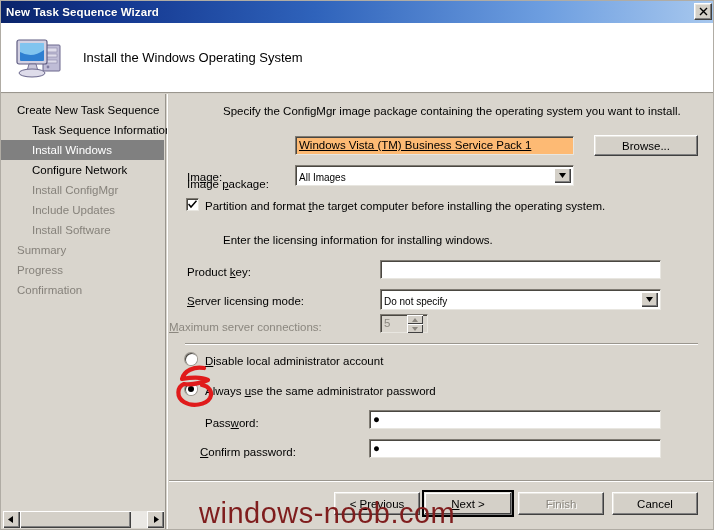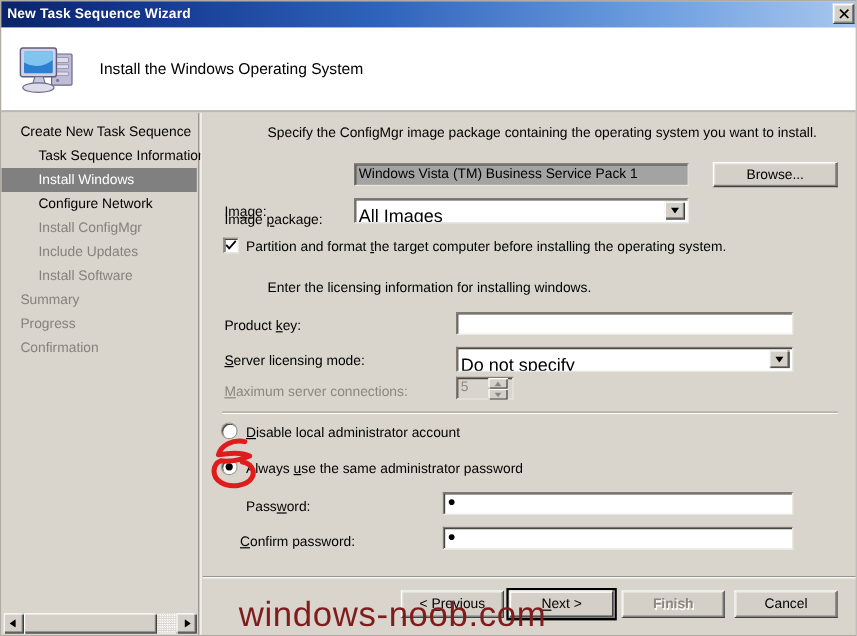--- a/index.html
+++ b/index.html
@@ -202,40 +202,41 @@
     border-color: #7f7b73 #e8e6e0 #e8e6e0 #7f7b73;
     box-shadow: inset 1px 1px 0 #4a4741;
     box-sizing: border-box;
     font-size: 11.5px;
     color: #000;
     padding: 2px 0 0 3px;
     overflow: hidden;
     white-space: nowrap;
   }
   .textbox.readonly {
-    background: #a3a3a3;
+    background: #fdba74;
+    text-decoration: underline;
   }
   .textbox.disabled {
     background: #d9d5cd;
     color: #8b877f;
   }
 
   .combo {
     position: absolute;
     background: #ffffff;
     border: 1px solid;
     border-color: #7f7b73 #e8e6e0 #e8e6e0 #7f7b73;
     box-shadow: inset 1px 1px 0 #4a4741;
     box-sizing: border-box;
     display: flex;
     align-items: stretch;
   }
   .combo .combo-text {
     flex: 1;
-    font-size: 15px;
+    font-size: 10px;
     color: #000;
     padding: 6px 0 0 3px;
     white-space: nowrap;
     overflow: hidden;
   }
   .combo .combo-btn {
     width: 17px;
     margin: 2px 2px 2px 0;
     background: #d4d0c8;
     box-shadow: inset 1px 1px 0 #ffffff, inset -1px -1px 0 #404040, inset -2px -2px 0 #808080;
@@ -284,21 +285,21 @@
   .btn.default .inner {
     width: 100%;
     height: 100%;
     background: #d4d0c8;
     box-shadow: inset -1px -1px 0 #808080, inset 1px 1px 0 #e8e6e0, inset -2px -2px 0 #404040, inset 2px 2px 0 #ffffff;
     display: flex;
     align-items: center;
     justify-content: center;
     box-sizing: border-box;
   }
-  .btn.disabled { color: #8b877f; text-shadow: 1px 1px 0 #ffffff; font-weight: bold; }
+  .btn.disabled { color: #8b877f; text-shadow: 1px 1px 0 #ffffff; }
 
   .u { text-decoration: underline; }
 
   .checkbox-box {
     position: absolute;
     width: 13px;
     height: 13px;
     background: #ffffff;
     border: 1px solid;
     border-color: #7f7b73 #e8e6e0 #e8e6e0 #7f7b73;
@@ -473,21 +474,21 @@
     <div class="field-label" style="left:18px; top:200px;"><span class="u">S</span>erver licensing mode:</div>
     <div class="combo" style="left:211px; top:195px; width:281px; height:21px;">
       <div class="combo-text">Do not specify</div>
       <div class="combo-btn">
         <svg width="7" height="5" viewBox="0 0 7 5">
           <path d="M0 0 L7 0 L3.5 5 Z" fill="#000"></path>
         </svg>
       </div>
     </div>
 
-    <div class="field-label dim" style="left:18px; top:226px;"><span class="u">M</span>aximum server connections:</div>
+    <div class="field-label dim" style="left:0; top:226px;"><span class="u">M</span>aximum server connections:</div>
     <div class="textbox disabled" style="left:211px; top:220px; width:48px; height:19px;">5</div>
     <div class="spinner" style="left:238px; top:221px; flex-direction:column;">
       <div class="spin-up">
         <svg width="6" height="4" viewBox="0 0 6 4">
             <path d="M0 4 L6 4 L3 0 Z" fill="#8b877f"></path>
           </svg>
       </div>
       <div class="spin-down">
         <svg width="6" height="4" viewBox="0 0 6 4">
             <path d="M0 0 L6 0 L3 4 Z" fill="#8b877f"></path>

